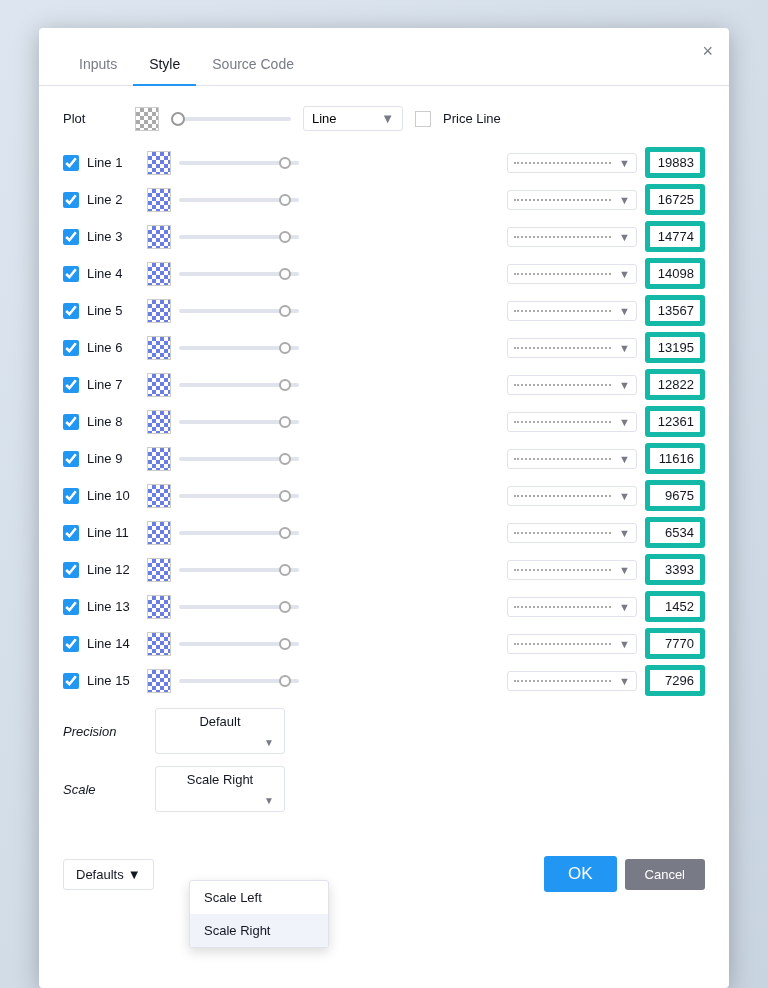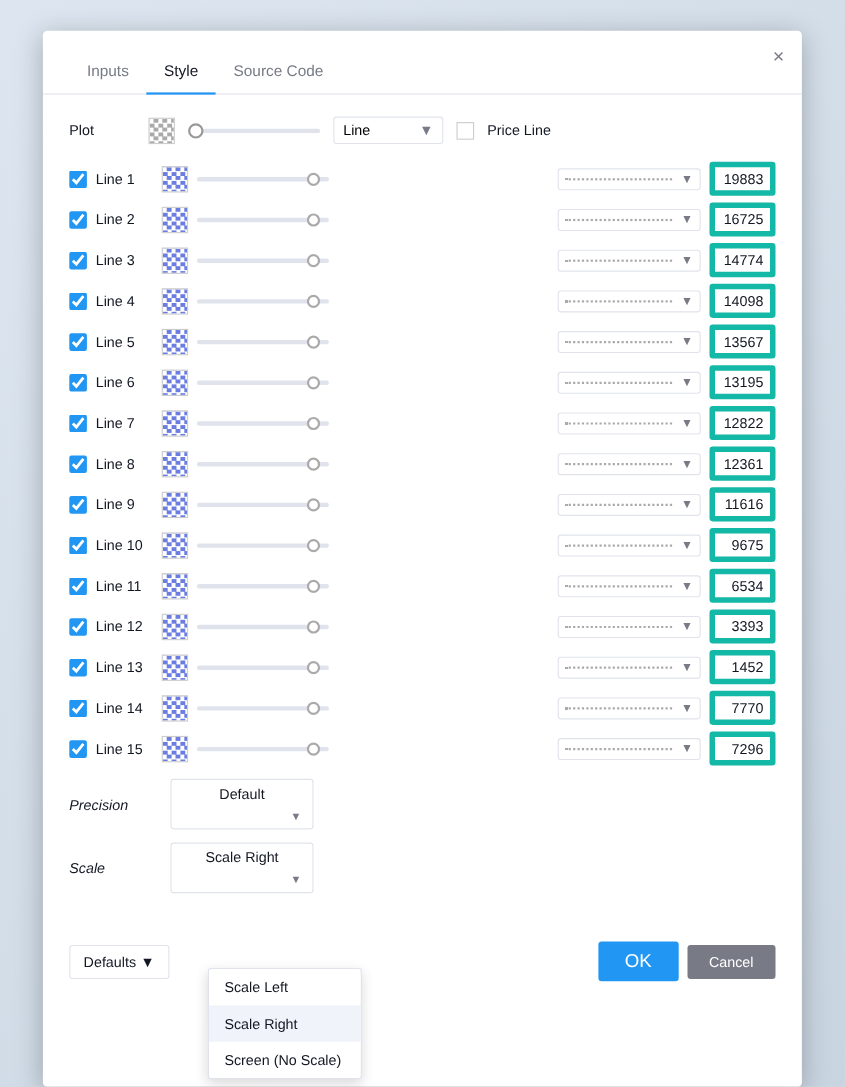--- a/index.html
+++ b/index.html
@@ -580,21 +580,20 @@
           <span>Scale Right</span>
           <span class="dropdown-arrow">▼</span>
         </div>
       </div>
 
     </div>
 
     <div class="dropdown-menu">
       <div class="dropdown-item">Scale Left</div>
       <div class="dropdown-item active">Scale Right</div>
-      <div class="dropdown-item">Screen (No Scale)</div>
     </div>
 
     <div class="modal-footer">
       <button class="defaults-btn">
         <span>Defaults</span>
         <span>▼</span>
       </button>
       <div class="spacer"></div>
       <button class="ok-btn">OK</button>
       <button class="cancel-btn">Cancel</button>

